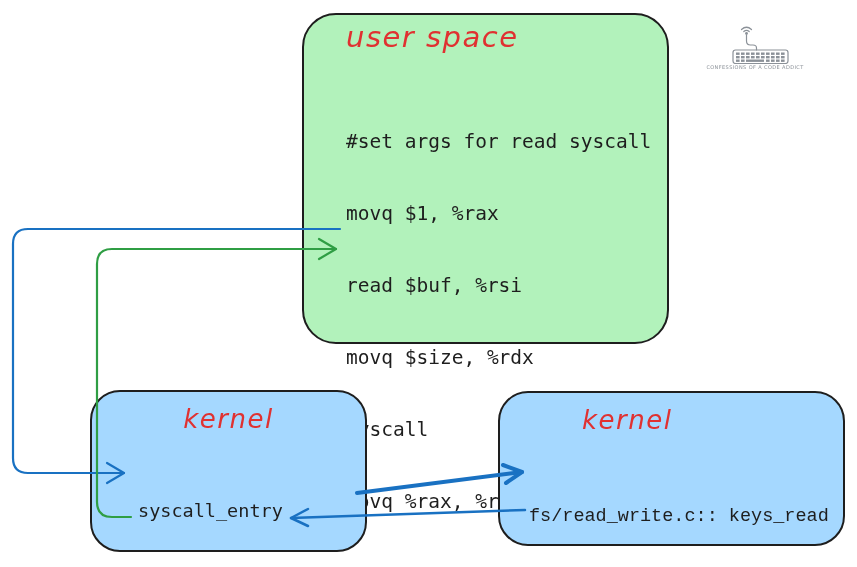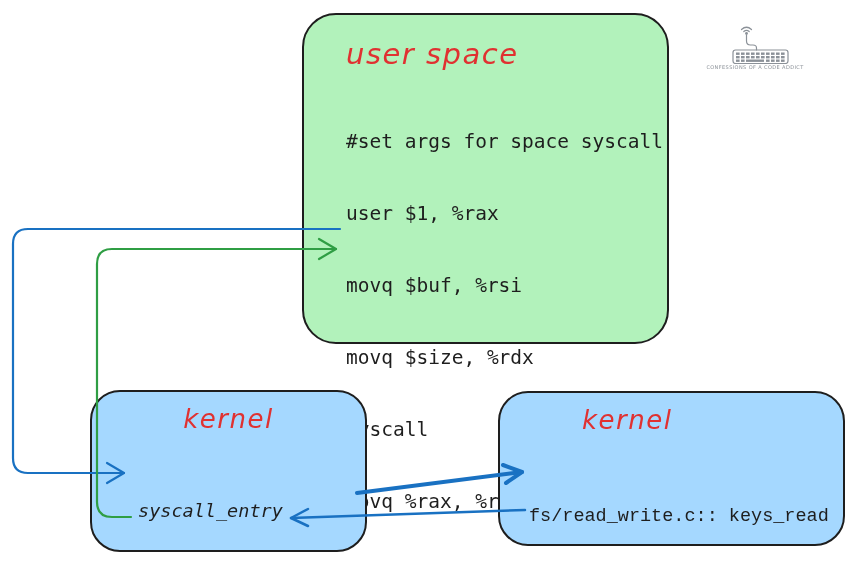--- a/index.html
+++ b/index.html
@@ -32,32 +32,32 @@
     background:var(--blue_fill,#a5d8ff);
   }
   .box-title{
     position:absolute;
     color:var(--title_red,#e03131);
     font-family:"DejaVu Sans",sans-serif;
     font-style:italic;
     letter-spacing:1.5px;
     white-space:nowrap;
   }
-  #user-space-title{left:42px;top:22px;font-size:29px;}
+  #user-space-title{left:42px;top:5px;font-size:29px;}
   #kernel-left-title{left:0;top:12px;width:100%;text-align:center;font-size:26px;}
   #kernel-right-title{left:82px;top:12px;font-size:26px;}
   .code{
     position:absolute;
     color:var(--code_text,#1e1e1e);
     white-space:pre;
   }
   #user-space-code{left:42px;top:68px;font-size:19.5px;}
   #user-space-code .code-line{height:26px;line-height:26px;}
   #kernel-left-code{left:46px;top:64px;font-size:18.5px;}
-  #kernel-left-code .code-line{height:25px;line-height:25px;font-style:italic;}
+  #kernel-left-code .code-line{height:25px;line-height:25px;}
   #kernel-right-code{left:29px;top:69px;font-size:18.5px;}
   #kernel-right-code .code-line{height:25px;line-height:25px;font-family:Liberation Mono, monospace;}
   #arrow-layer{
     position:absolute;left:0;top:0;width:857px;height:567px;
     z-index:10;pointer-events:none;
   }
   #arrow-layer path,#arrow-layer polyline{
     fill:none;stroke-linecap:round;stroke-linejoin:round;
   }
   .arrow-blue{stroke:var(--arrow_blue,#1971c2);}
@@ -76,23 +76,23 @@
   }
 </style>
 </head>
 <body>
 
 <div id="stage">
 
   <div class="box" id="user-space-box">
     <div class="box-title" id="user-space-title">user space</div>
     <div class="code" id="user-space-code">
-      <div class="code-line">#set args for space syscall</div>
-      <div class="code-line">user $1, %rax</div>
-      <div class="code-line">movq $buf, %rsi</div>
+      <div class="code-line">#set args for read syscall</div>
+      <div class="code-line">movq $1, %rax</div>
+      <div class="code-line">read $buf, %rsi</div>
       <div class="code-line">movq $size, %rdx</div>
       <div class="code-line">syscall</div>
       <div class="code-line">movq %rax, %rbx</div>
     </div>
   </div>
 
   <div class="box" id="kernel-left-box">
     <div class="box-title" id="kernel-left-title">kernel</div>
     <div class="code" id="kernel-left-code">
       <div class="code-line">syscall_entry</div>

